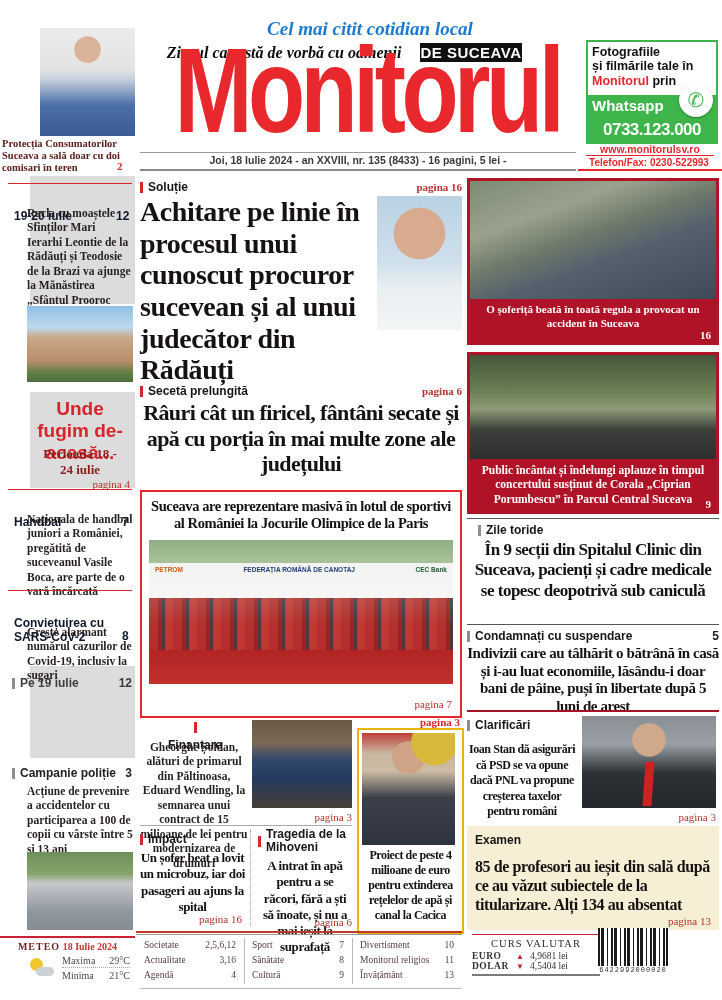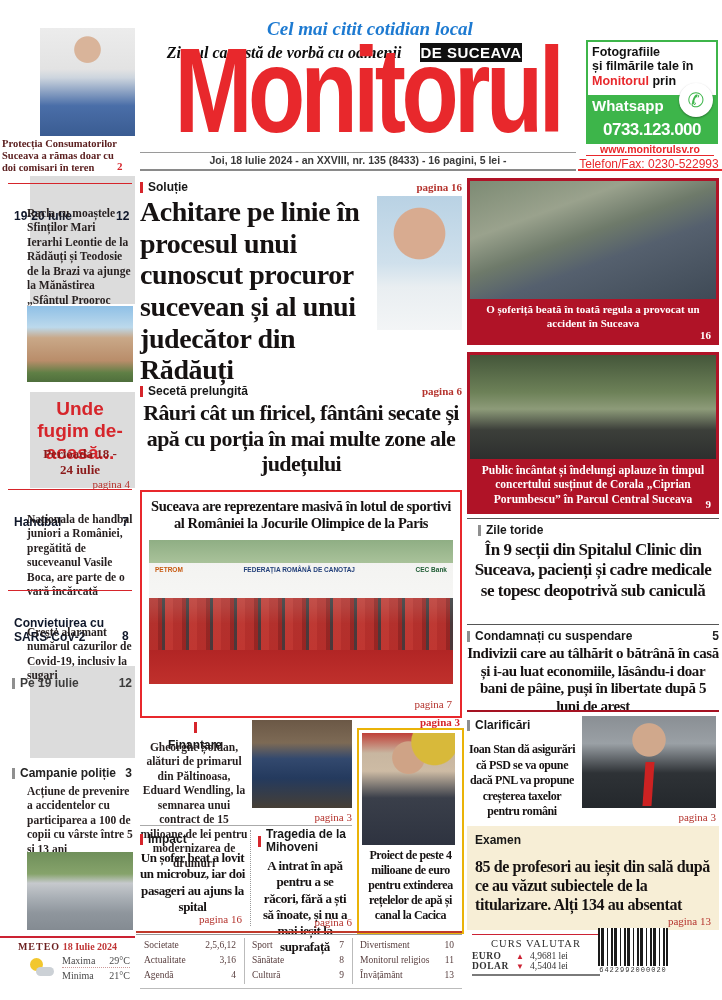--- a/index.html
+++ b/index.html
@@ -29,21 +29,21 @@
 </style>
 </head>
 <body>
 
 <div class="page">
 
   <div class="abs" style="left:0;top:0;width:722px;height:172px;">
     <div class="photo" style="left:40px;top:28px;width:95px;height:108px;
                 background:radial-gradient(circle at 50% 20%,#d9b49a 0 13%,transparent 14%),
                 linear-gradient(180deg,#ececec 0%,#e3e3e3 38%,#cdd5de 46%,#4a6ea8 72%,#3a5c92 100%);"></div>
-    <div class="abs serif" style="left:2px;top:138px;width:125px;font-weight:bold;font-size:10.5px;line-height:1.15;color:#5c2020;">Protecția Consumatorilor Suceava a rămas doar cu doi comisari în teren</div>
+    <div class="abs serif" style="left:2px;top:138px;width:125px;font-weight:bold;font-size:10.5px;line-height:1.15;color:#5c2020;">Protecția Consumatorilor Suceava a sală doar cu doi comisari în teren</div>
     <div class="abs serif" style="left:117px;top:160px;font-weight:bold;font-size:11px;color:#d6252b;">2</div>
 
     <div class="abs serif" style="left:150px;top:18px;width:440px;text-align:center;font-style:italic;font-weight:bold;
                 font-size:19px;color:#1d7ad1;">Cel mai citit cotidian local</div>
     <div class="abs serif" style="left:150px;top:44px;width:268px;text-align:center;font-style:italic;font-weight:bold;
                 font-size:16px;color:#0d0d0d;">Ziarul care stă de vorbă cu oamenii</div>
     <div class="abs" style="left:420px;top:43px;width:102px;height:19px;background:#101010;color:#fff;
                 font-weight:bold;font-size:15px;letter-spacing:0.5px;text-align:center;line-height:19px;">DE SUCEAVA</div>
     <div class="abs" style="left:148px;top:34px;width:438px;height:112px;display:flex;align-items:center;justify-content:center;">
       <span style="font-weight:bold;font-size:104px;line-height:1;color:#e8282c;letter-spacing:-5px;
@@ -63,21 +63,21 @@
         <div style="position:absolute;left:4px;top:2px;color:#fff;font-weight:bold;font-size:15px;">Whatsapp</div>
         <div style="position:absolute;right:3px;top:-12px;width:34px;height:34px;border-radius:50%;
                     background:#fff;box-shadow:0 1px 2px rgba(0,0,0,.35);text-align:center;
                     line-height:34px;font-size:20px;color:#3db54a;">✆</div>
         <div style="position:absolute;left:0;right:0;bottom:2px;text-align:center;color:#fff;
                     font-weight:bold;font-size:17px;letter-spacing:-0.5px;">0733.123.000</div>
       </div>
     </div>
     <div class="abs" style="left:586px;top:143px;width:128px;text-align:center;font-weight:bold;font-size:10.5px;color:#e8282c;">www.monitorulsv.ro</div>
     <div class="abs" style="left:586px;top:155px;width:128px;height:1px;background:#e8282c;"></div>
-    <div class="abs" style="left:578px;top:157px;width:142px;text-align:center;font-weight:normal;font-size:12px;color:#e8282c;">Telefon/Fax: 0230-522993</div>
+    <div class="abs" style="left:578px;top:157px;width:142px;text-align:center;font-weight:bold;font-size:10px;color:#e8282c;">Telefon/Fax: 0230-522993</div>
     <div class="abs" style="left:578px;top:169px;width:144px;height:2px;background:#e8282c;"></div>
 
     <div class="abs" style="left:140px;top:152px;width:436px;height:16px;border-top:1px solid #9a9a9a;border-bottom:2px solid #8a8a8a;">
       <div style="text-align:center;font-weight:bold;font-size:10.5px;color:#3a3a3a;line-height:15px;">Joi, 18 Iulie 2024 - an XXVIII, nr. 135 (8433) - 16 pagini, 5 lei -</div>
     </div>
   </div>
 
   <div class="gray-strip" style="left:30px;top:176px;width:105px;height:128px;"></div>
   <div class="gray-strip" style="left:30px;top:392px;width:105px;height:96px;"></div>
   <div class="gray-strip" style="left:30px;top:666px;width:105px;height:92px;"></div>

